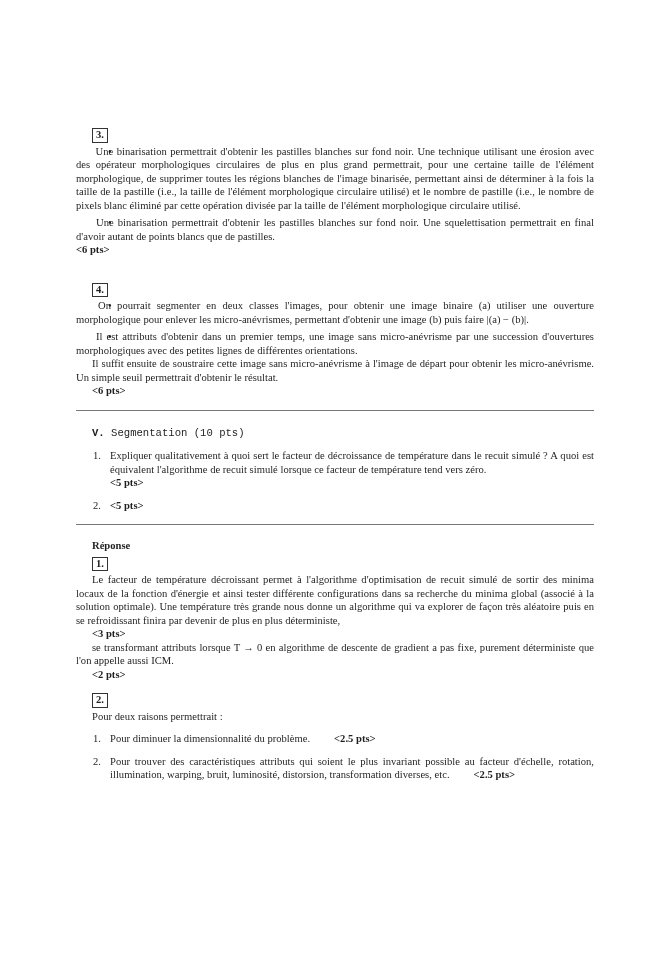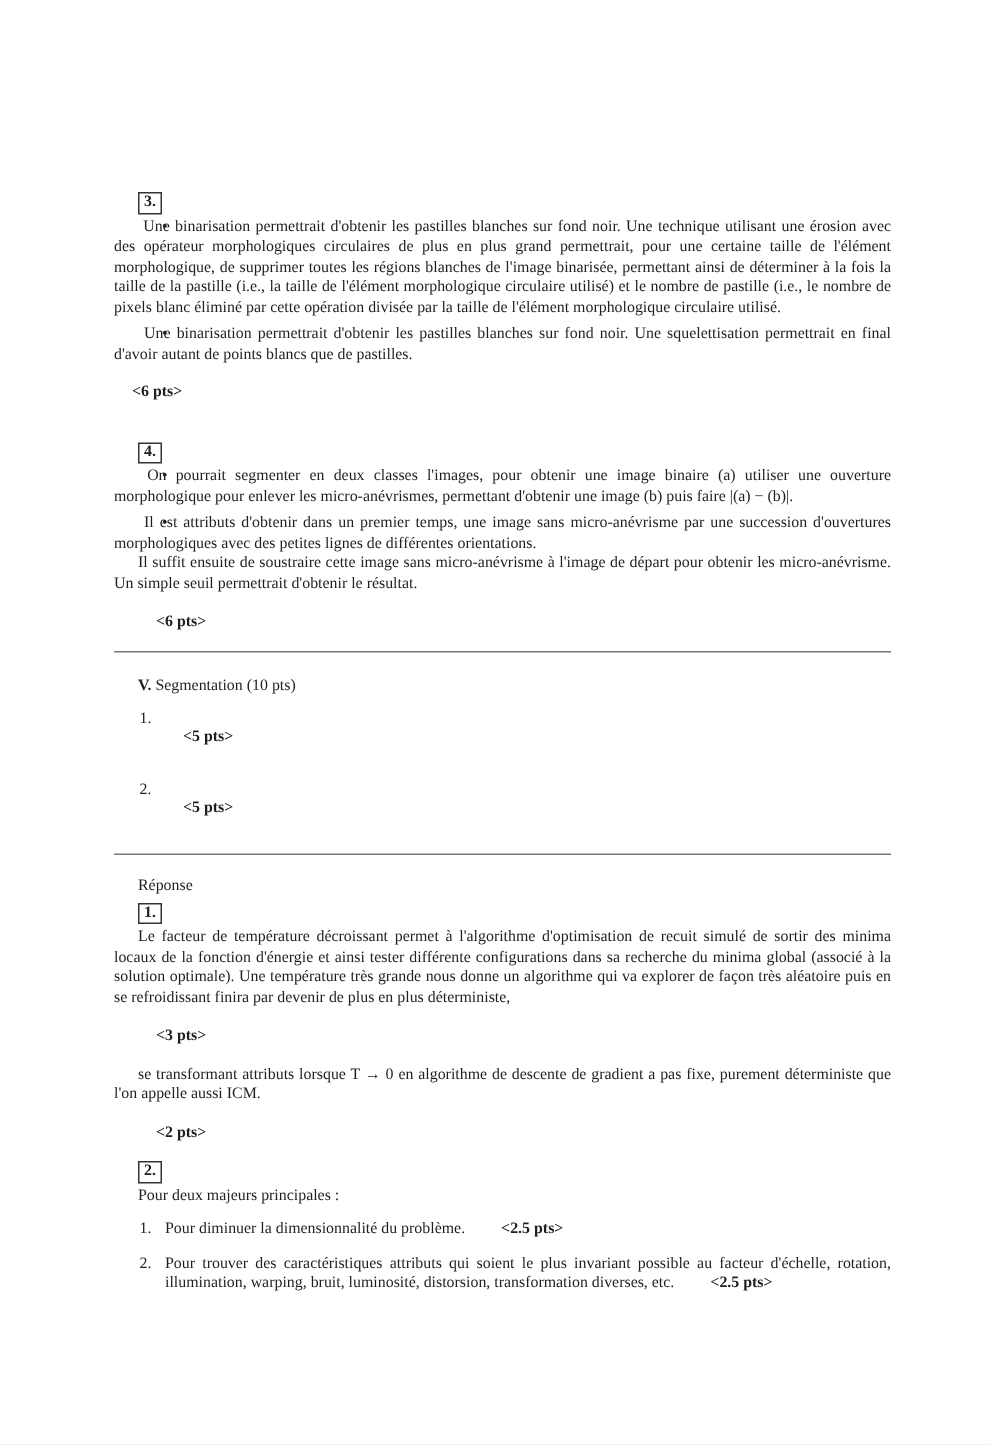--- a/index.html
+++ b/index.html
@@ -22,36 +22,36 @@
   .indent{text-indent:16px;}
   .numbox{
     display:inline-block;
     border:1px solid #333;
     padding:0 3px;
     font-weight:bold;
     margin-left:16px;
     line-height:12.5px;
   }
   .pts{font-weight:bold;white-space:nowrap;}
-  .pts-line{margin:12px;}
+  .pts-line{margin:0;}
   .pts-line.ind{padding-left:16px;}
   .pts-inline{margin-left:24px;}
   .it{}
   .mt2{margin-top:2px;} .mt4{margin-top:4px;} .mt8{margin-top:8px;}
   .mt10{margin-top:10px;} .mt12{margin-top:12px;} .mt14{margin-top:14px;} .mt26{margin-top:26px;}
   .rule{
     border:none;border-top:1px solid #777;
     height:0;margin:12px 0 0 0;width:100%;
   }
-  .sec-title{margin-top:16px;padding-left:16px;}
+  .sec-title{margin-top:16px;padding-left:16px;font-family:Liberation Mono, monospace;}
   .sec-title .secnum{font-weight:bold;}
   .li{display:flex;margin-top:9px;}
   .li .num{flex:none;width:17px;margin-left:17px;}
   .li .litext{flex:1;text-align:justify;}
-  .heading{font-weight:normal;padding-left:16px;}
+  .heading{font-weight:bold;padding-left:16px;}
   .bullet{display:inline-block;width:0;}
 </style>
 </head>
 <body>
 
 <div class="page">
   <div class="content">
 
     <div>
       <span class="numbox">3.</span>
@@ -69,20 +69,21 @@
     </div>
 
     <hr class="rule">
 
     <div>
       <p class="sec-title"><span class="secnum">V.</span><span> Segmentation (10 pts)</span></p>
 
       <div class="li mt10">
         <span class="num">1.</span>
         <div class="litext">
+          <span>Expliquer qualitativement à quoi sert le facteur de décroissance de température dans le recuit simulé ? A quoi est équivalent l'algorithme de recuit simulé lorsque ce facteur de température tend vers zéro.</span>
           <p class="pts-line"><span class="pts">&lt;5 pts&gt;</span></p>
         </div>
       </div>
 
       <div class="li">
         <span class="num">2.</span>
         <div class="litext">
           <p class="pts-line"><span class="pts">&lt;5 pts&gt;</span></p>
         </div>
       </div>
@@ -96,21 +97,21 @@
       <div class="mt4">
         <span class="numbox">1.</span>
         <p class="indent mt2"><span>Le facteur de température décroissant permet à l'algorithme d'optimisation de recuit simulé de sortir des </span><span class="it">minima</span><span> locaux de la fonction d'énergie et ainsi tester différente configurations dans sa recherche du </span><span class="it">minima</span><span> global (associé à la solution optimale). Une température très grande nous donne un algorithme qui va explorer de façon très aléatoire puis en se refroidissant finira par devenir de plus en plus déterministe,</span></p>
         <p class="pts-line ind"><span class="pts">&lt;3 pts&gt;</span></p>
         <p class="indent"><span>se transformant attributs lorsque </span><span class="it">T</span><span> → 0 en algorithme de descente de gradient a pas fixe, purement déterministe que l'on appelle aussi ICM.</span></p>
         <p class="pts-line ind"><span class="pts">&lt;2 pts&gt;</span></p>
       </div>
 
       <div class="mt12">
         <span class="numbox">2.</span>
-        <p class="indent mt2">Pour deux majeurs principales :</p>
+        <p class="indent mt2">Pour deux raisons permettrait :</p>
 
         <div class="li mt8">
           <span class="num">1.</span>
           <div class="litext">
             <span>Pour diminuer la dimensionnalité du problème.</span><span class="pts pts-inline">&lt;2.5 pts&gt;</span>
           </div>
         </div>
 
         <div class="li mt8">
           <span class="num">2.</span>

